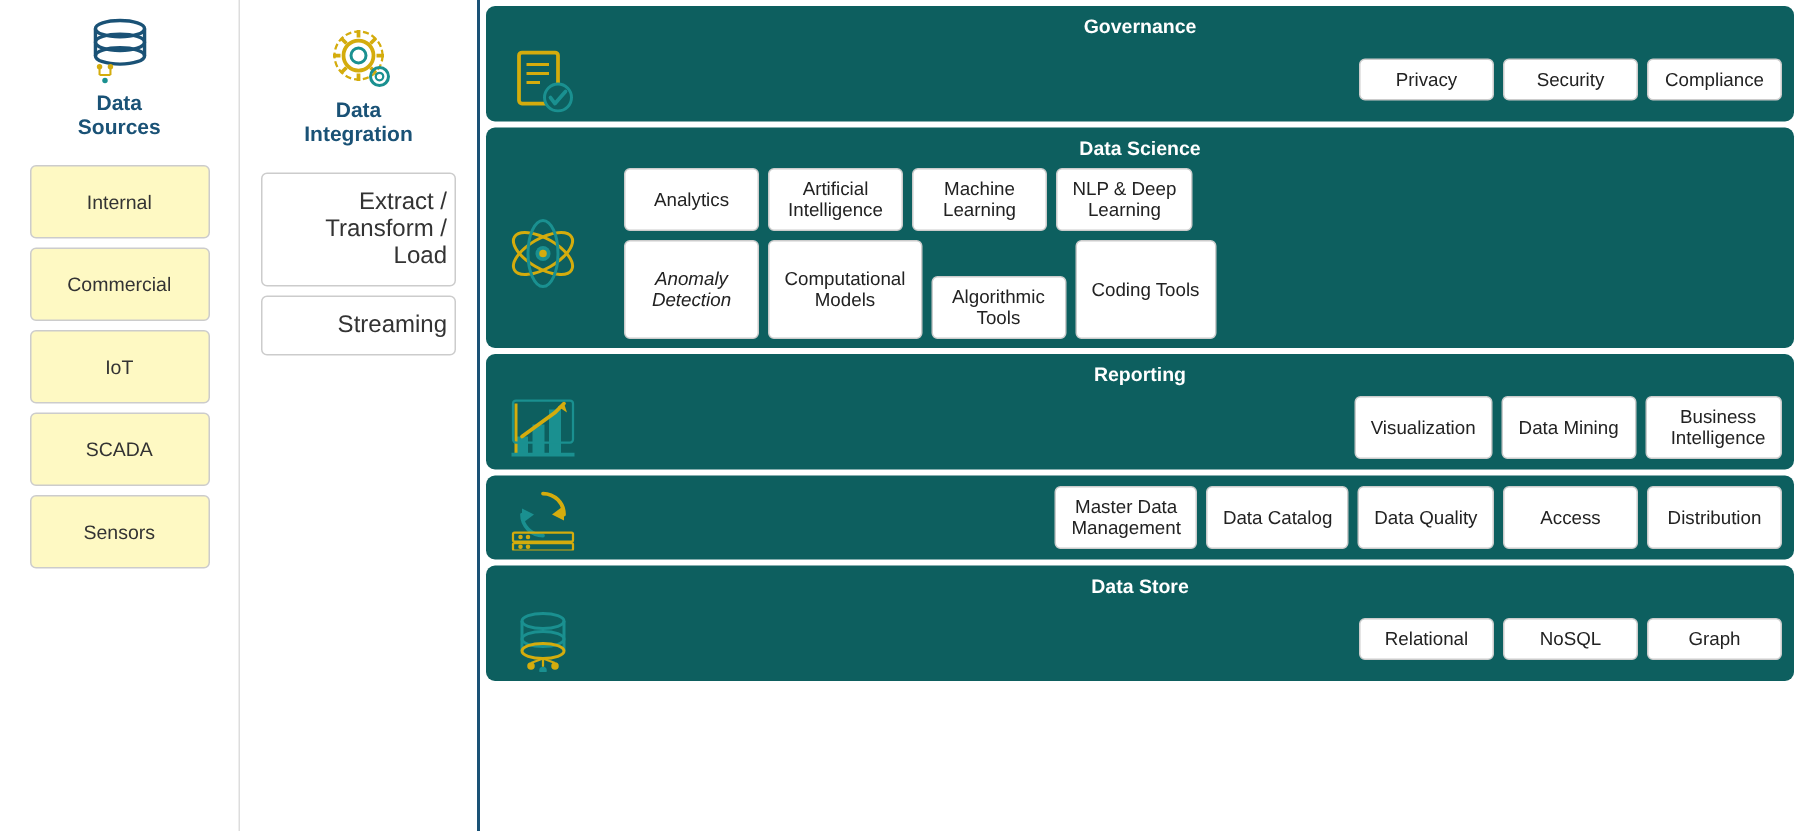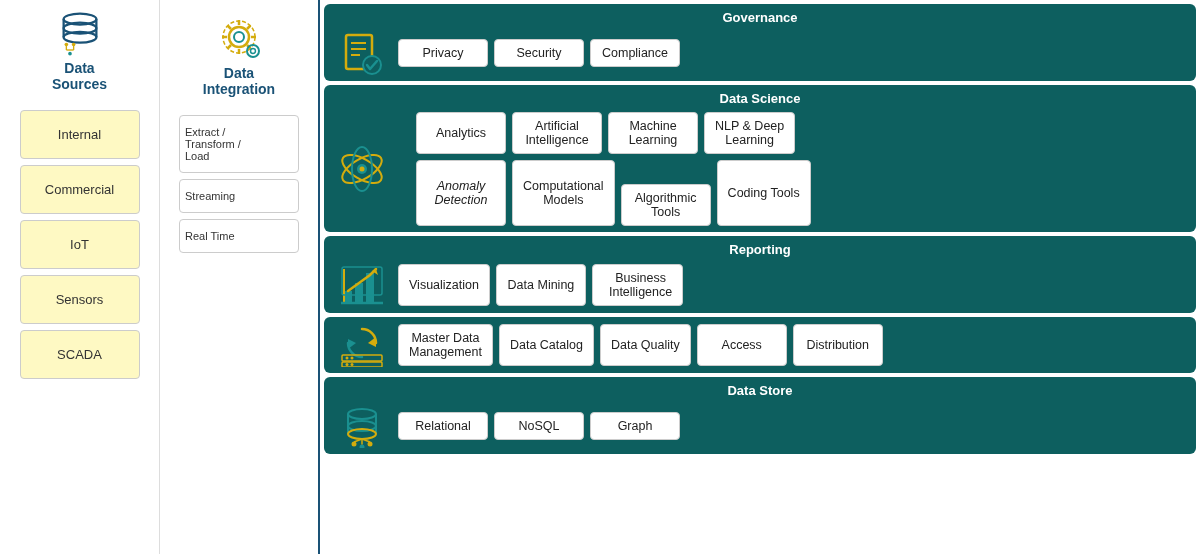--- a/index.html
+++ b/index.html
@@ -72,26 +72,26 @@
 
     .middle-panel .panel-title {
       font-size: 14px;
       font-weight: bold;
       color: #1a5276;
       text-align: center;
       margin-bottom: 8px;
     }
 
     .integration-card {
-      width: 120px;
+      width: 130px;
       padding: 10px 5px;
       border: 1.5px solid #ccc;
       border-radius: 4px;
-      text-align: left;
-      font-size: 11px;
+      text-align: right;
+      font-size: 16px;
       color: #333;
       margin-bottom: 6px;
       background: #fff;
     }
 
     
     .main-area {
       flex: 1;
       background: #fff;
       display: flex;
@@ -130,20 +130,21 @@
       display: flex;
       align-items: center;
       justify-content: center;
     }
 
     .cards-area {
       display: flex;
       flex-wrap: wrap;
       gap: 6px;
       flex: 1;
+      justify-content: flex-end;
     }
 
     .item-card {
       background: #fff;
       border: 1px solid #ccc;
       border-radius: 4px;
       padding: 6px 10px;
       font-size: 12.5px;
       color: #222;
       text-align: center;
@@ -205,22 +206,22 @@
       <line x1="18" y1="38" x2="18" y2="44" stroke="#d4ac0d" stroke-width="1.5"></line>
       <line x1="10" y1="44" x2="18" y2="44" stroke="#d4ac0d" stroke-width="1.5"></line>
       <circle cx="14" cy="48" r="2" fill="#1a9090"></circle>
     </svg>
     <div class="panel-title" style="white-space:pre-line;">Data
 Sources</div>
   </div>
   <div class="source-card">Internal</div>
   <div class="source-card">Commercial</div>
   <div class="source-card">IoT</div>
+  <div class="source-card">SCADA</div>
   <div class="source-card">Sensors</div>
-  <div class="source-card">SCADA</div>
 </div>
 
 <div class="middle-panel">
   <div class="icon-area">
 
     <svg class="gear-icon-wrap" viewBox="0 0 55 55">
       <circle cx="27" cy="27" r="10" fill="none" stroke="#d4ac0d" stroke-width="2.5"></circle>
 
       <g stroke="#d4ac0d" stroke-width="2.5" fill="none">
         <line x1="27" y1="10" x2="27" y2="15"></line>
@@ -240,21 +241,20 @@
       <circle cx="41" cy="41" r="6" fill="none" stroke="#1a9090" stroke-width="2"></circle>
       <circle cx="41" cy="41" r="2.5" fill="none" stroke="#1a9090" stroke-width="1.5"></circle>
     </svg>
     <div class="panel-title" style="white-space:pre-line;">Data
 Integration</div>
   </div>
   <div class="integration-card" style="white-space:pre-line;">Extract /
 Transform /
 Load</div>
   <div class="integration-card" style="white-space:pre-line;">Streaming</div>
-  <div class="integration-card" style="white-space:pre-line;">Real Time</div>
 </div>
 
 <div class="main-area">
 
   <div class="section-block">
     <div class="section-header">Governance</div>
     <div class="section-content">
       <div class="section-icon">
 
         <svg width="44" height="44" viewBox="0 0 44 44">

